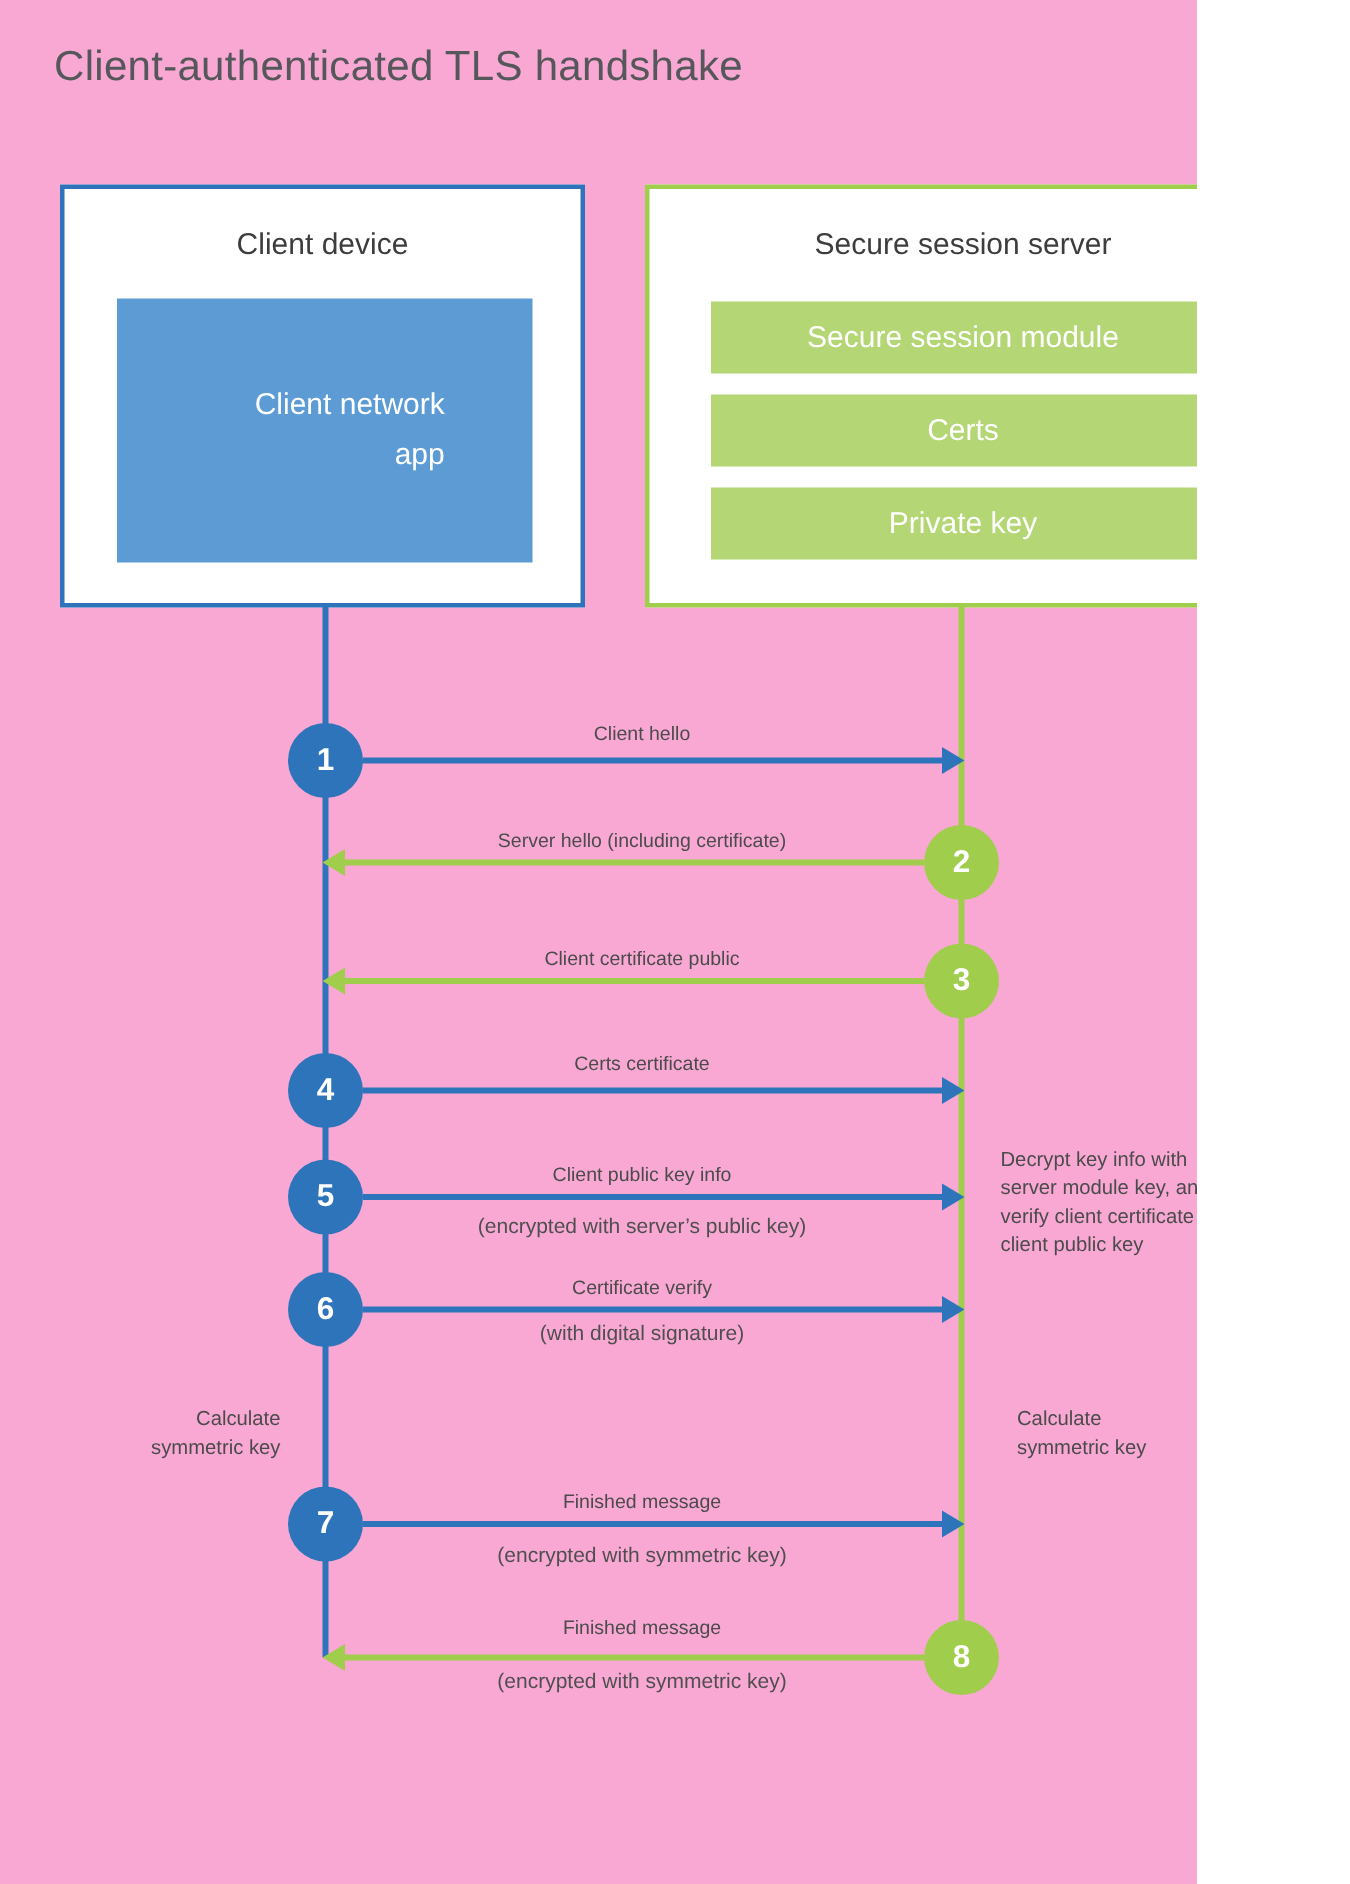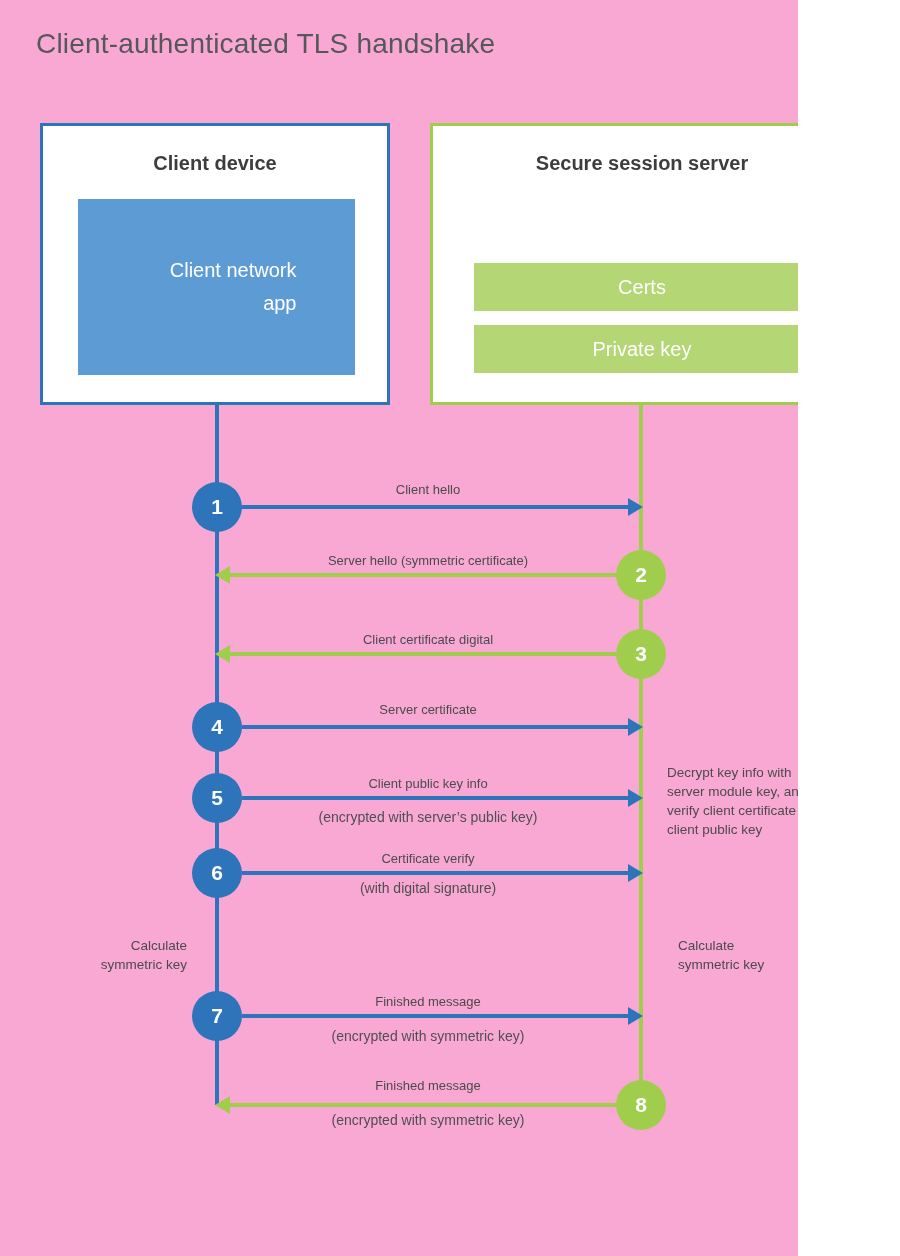--- a/index.html
+++ b/index.html
@@ -7,21 +7,21 @@
           font-family:"Liberation Sans",sans-serif;overflow:hidden;}
 
   .page-title{position:absolute;left:36px;top:28px;font-size:28px;font-weight:300;
               color:#56575b;letter-spacing:.2px;}
 
   
   .entity-box{position:absolute;background:#fff;border:3px solid;box-sizing:border-box;}
   .client-box{left:40px;top:123px;width:350px;height:282px;border-color:#2e74ba;}
   .server-box{left:430px;top:123px;width:424px;height:282px;border-color:#a1cd4d;}
   .entity-title{position:absolute;left:0;right:0;top:26px;text-align:center;
-                font-size:20px;font-weight:700;color:#3d3d3d;}
+                font-size:20px;font-weight:400;color:#3d3d3d;}
 
   .app-box{position:absolute;left:78px;top:199px;width:277px;height:176px;
            background:#5d9bd5;display:flex;align-items:center;justify-content:center;}
   .app-box span{display:block;width:160px;text-align:right;color:#fff;
                 font-size:20px;line-height:33px;}
 
   .bar{position:absolute;left:474px;width:336px;height:48px;background:#b4d674;
        color:#fff;font-size:20px;display:flex;align-items:center;justify-content:center;}
 
   
@@ -64,48 +64,49 @@
   <div class="entity-box client-box">
     <div class="entity-title">Client device</div>
   </div>
   <div class="app-box">
     <span>Client network app</span>
   </div>
 
   <div class="entity-box server-box">
     <div class="entity-title">Secure session server</div>
   </div>
+  <div class="bar" style="top:201px;">Secure session module</div>
   <div class="bar" style="top:263px;">Certs</div>
   <div class="bar" style="top:325px;">Private key</div>
 
   <div class="lifeline blue"></div>
   <div class="lifeline green"></div>
 
   <div class="msg-label" style="top:489px;">Client hello</div>
   <div class="shaft blue" style="left:242px;top:505px;width:387px;"></div>
   <div class="head right" style="left:628px;top:498px;"></div>
   <div class="circle blue" style="top:507px;">
       <span>1</span>
     </div>
 
-  <div class="msg-label" style="top:560px;">Server hello (symmetric certificate)</div>
+  <div class="msg-label" style="top:560px;">Server hello (including certificate)</div>
   <div class="shaft green" style="left:230px;top:573px;width:386px;"></div>
   <div class="head left" style="left:215px;top:566px;"></div>
   <div class="circle green" style="top:575px;">
       <span>2</span>
     </div>
 
-  <div class="msg-label" style="top:639px;">Client certificate digital</div>
+  <div class="msg-label" style="top:639px;">Client certificate public</div>
   <div class="shaft green" style="left:230px;top:652px;width:386px;"></div>
   <div class="head left" style="left:215px;top:645px;"></div>
   <div class="circle green" style="top:654px;">
       <span>3</span>
     </div>
 
-  <div class="msg-label" style="top:709px;">Server certificate</div>
+  <div class="msg-label" style="top:709px;">Certs certificate</div>
   <div class="shaft blue" style="left:242px;top:725px;width:387px;"></div>
   <div class="head right" style="left:628px;top:718px;"></div>
   <div class="circle blue" style="top:727px;">
       <span>4</span>
     </div>
 
   <div class="msg-label" style="top:783px;">Client public key info</div>
   <div class="shaft blue" style="left:242px;top:796px;width:387px;"></div>
   <div class="head right" style="left:628px;top:789px;"></div>
   <div class="circle blue" style="top:798px;">

